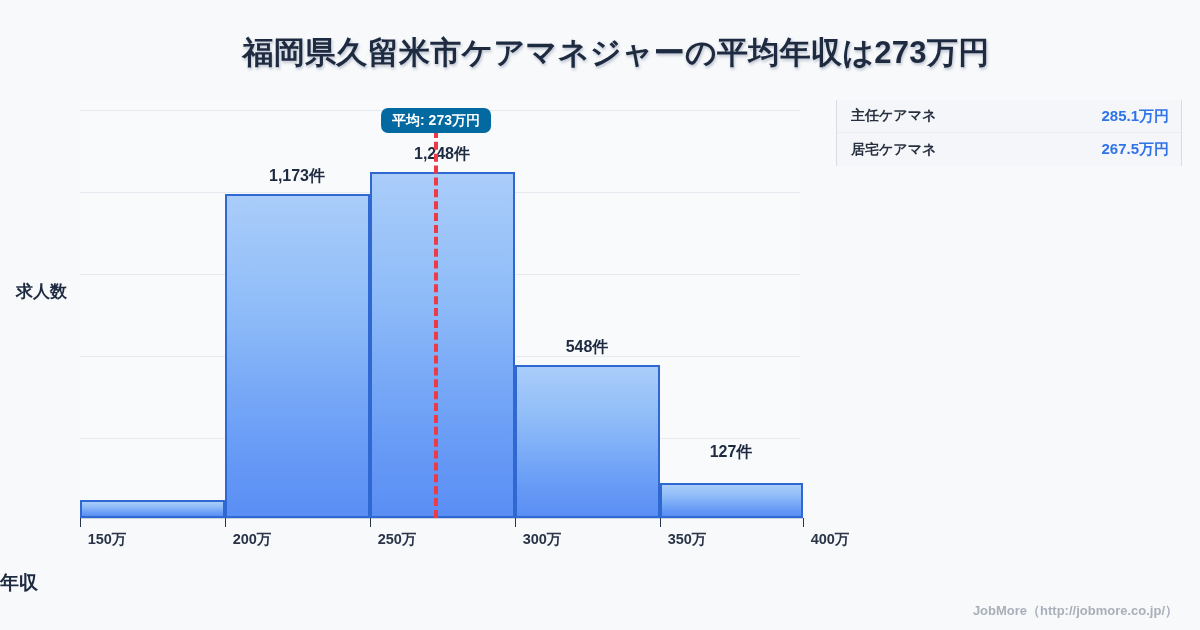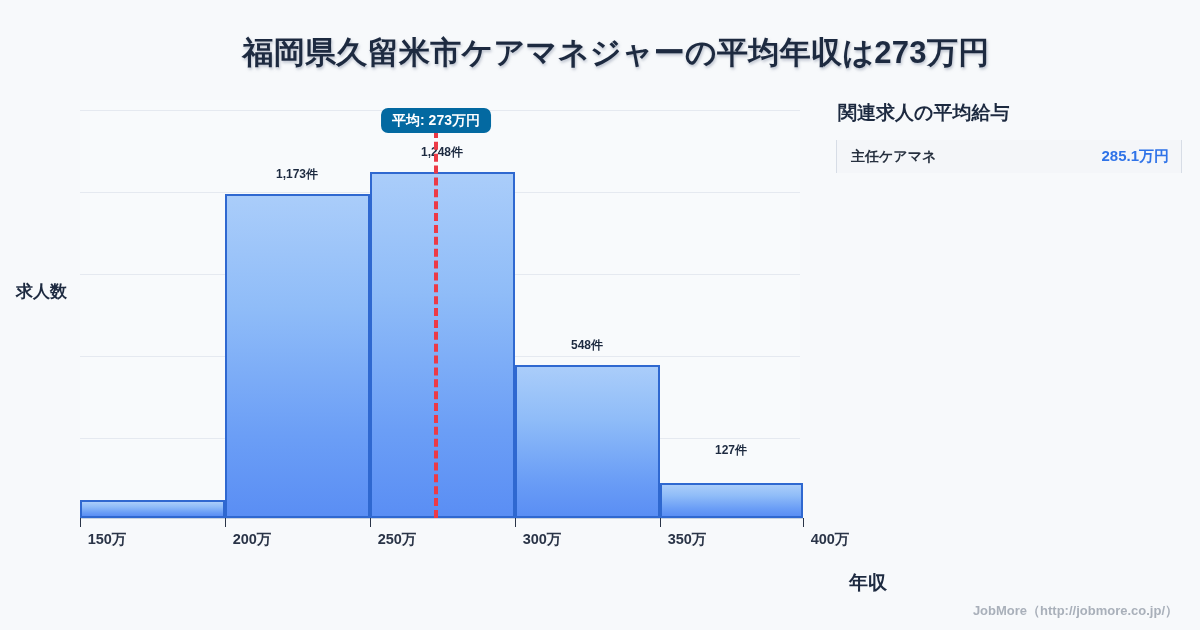--- a/index.html
+++ b/index.html
@@ -64,21 +64,21 @@
 
   
   .bar{
     position:absolute;
     background:linear-gradient(180deg,#aacdfa 0%,#8fbcf8 35%,#6b9ef6 75%,#5a8ef4 100%);
     border:2px solid #2f68d0;
     box-sizing:border-box;
   }
   .bar-label{
     position:absolute;
-    font-size:12px;font-weight:700;color:#1d2a40;
+    font-size:16px;font-weight:700;color:#1d2a40;
     transform:translateX(-50%);
     white-space:nowrap;
   }
 
   
   #avg-line{
     position:absolute;
     width:0;border-left:4px dashed #ec3a46;
   }
   #avg-badge{
@@ -94,22 +94,22 @@
   }
 
   
   #ylabel{
     position:absolute;left:16px;top:280px;
     font-size:17px;font-weight:700;color:#1d2a40;
     white-space:nowrap;
   }
   #xlabel-title{
     position:absolute;left:0;top:570px;width:880px;
-    text-align:right;
-    font-size:19px;font-weight:700;color:#1d2a40;padding-left:7px;
+    text-align:left;
+    font-size:19px;font-weight:700;color:#1d2a40;
   }
 
   
   #side-panel{
     position:absolute;
     left:836px;top:100px;width:346px;
   }
   #side-title{
     font-size:19px;font-weight:700;color:#1d2a40;
     margin:0 0 14px 2px;
@@ -186,25 +186,28 @@
     <div class="xlabel" style="left:435px">300万</div>
     <div class="xlabel" style="left:580px">350万</div>
     <div class="xlabel" style="left:723px">400万</div>
   </div>
 </div>
 
 <div id="ylabel">求人数</div>
 <div id="xlabel-title">年収</div>
 
 <div id="side-panel">
-  <div id="side-title">関連求人の平均給与</div>
   <div id="side-table">
 
     <div class="side-row odd">
       <span class="side-name">主任ケアマネ</span>
       <span class="side-value">285.1万円</span>
     </div>
 
 
+    <div class="side-row odd">
+      <span class="side-name">居宅ケアマネ</span>
+      <span class="side-value">267.5万円</span>
+    </div>
   </div>
 </div>
 
 <div id="footer">JobMore（http://jobmore.co.jp/）</div>
 
 </body></html>

